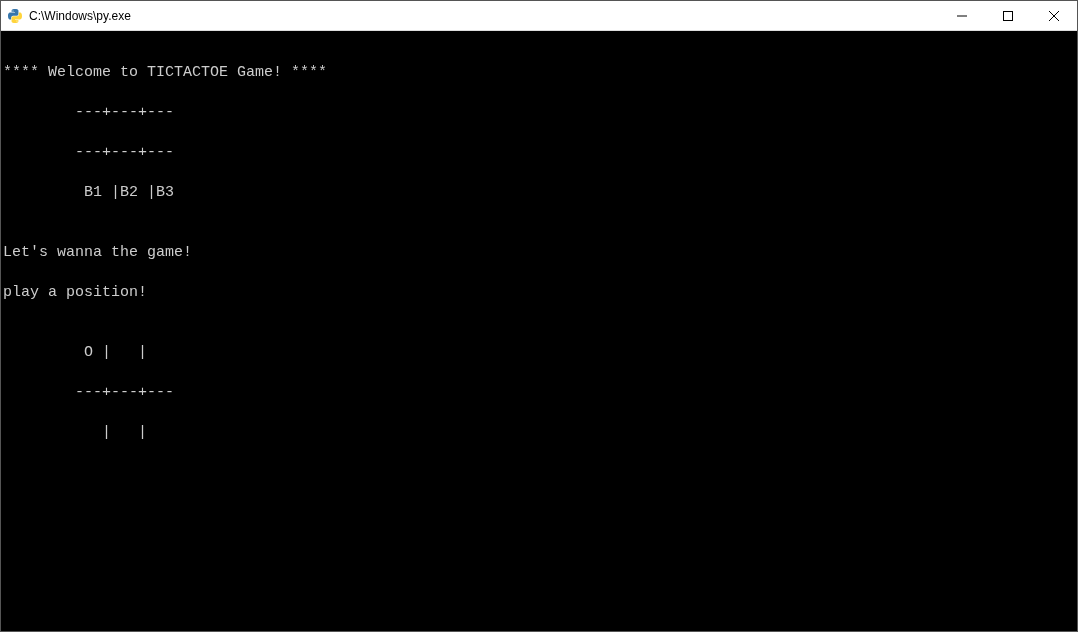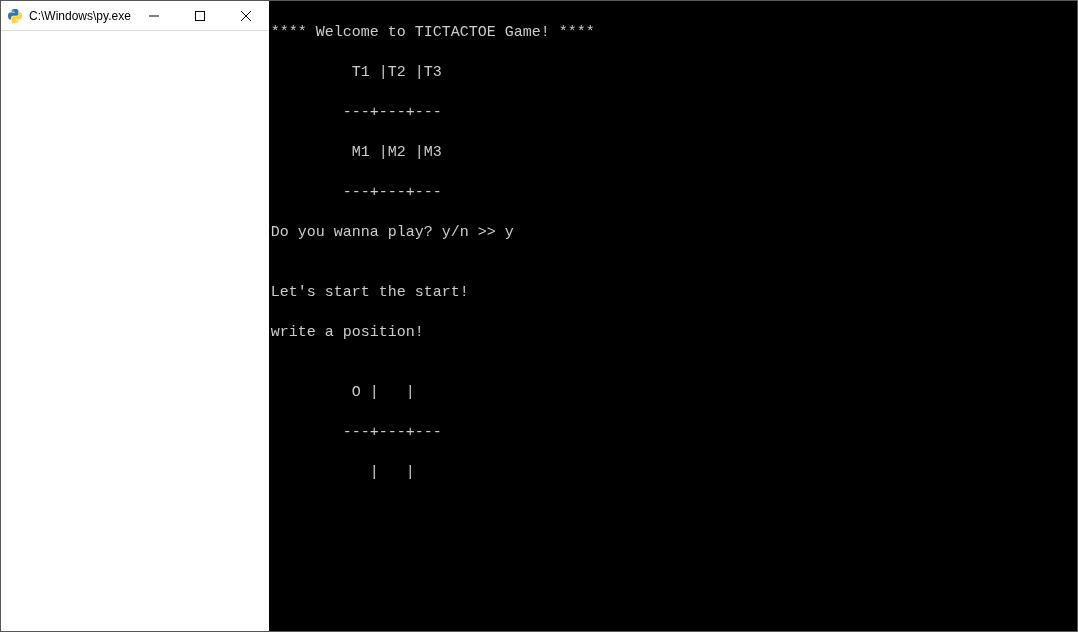--- a/index.html
+++ b/index.html
@@ -11,20 +11,21 @@
       width: 1078px;
       height: 632px;
       background: #ffffff;
       font-family: "Segoe UI", Tahoma, sans-serif;
       overflow: hidden;
     }
     .window {
       width: 100%;
       height: 100%;
       display: flex;
+      flex-direction: column;
       border: 1px solid #555;
     }
     .title-bar {
       height: 30px;
       background: #ffffff;
       display: flex;
       align-items: center;
       padding-left: 6px;
       border-bottom: 1px solid #ddd;
     }
@@ -58,21 +59,21 @@
       border: none;
       cursor: pointer;
     }
     .terminal {
       flex: 1;
       background: #000000;
       color: #cccccc;
       font-family: Consolas, "Courier New", monospace;
       font-size: 15px;
       line-height: 20px;
-      padding: 2px 2px;
+      padding: 12px 2px;
       white-space: pre;
       overflow: hidden;
     }
     .terminal .line {
       display: block;
     }
   </style>
 </head>
 <body>
 
@@ -99,28 +100,26 @@
       <button class="win-btn close">
         <svg width="10" height="10" viewBox="0 0 10 10">
             <line x1="0" y1="0" x2="10" y2="10" stroke="#000" stroke-width="1"></line>
             <line x1="10" y1="0" x2="0" y2="10" stroke="#000" stroke-width="1"></line>
           </svg>
       </button>
     </div>
   </div>
   <div class="terminal">
 <span class="line">**** Welcome to TICTACTOE Game! ****</span>
-<span class="line">         T1 |T2 |T3</span>
 <span class="line">        ---+---+---</span>
-<span class="line">         M1 |M2 |M3</span>
 <span class="line">        ---+---+---</span>
-<span class="line">Do you wanna play? y/n &gt;&gt; y</span>
+<span class="line">         B1 |B2 |B3</span>
 <span class="line"></span>
-<span class="line">Let's start the start!</span>
-<span class="line">write a position!</span>
+<span class="line">Let's wanna the game!</span>
+<span class="line">play a position!</span>
 <span class="line"></span>
 <span class="line">         O |   |</span>
 <span class="line">        ---+---+---</span>
 <span class="line">           |   |</span>
 
 
 
 
 
 

